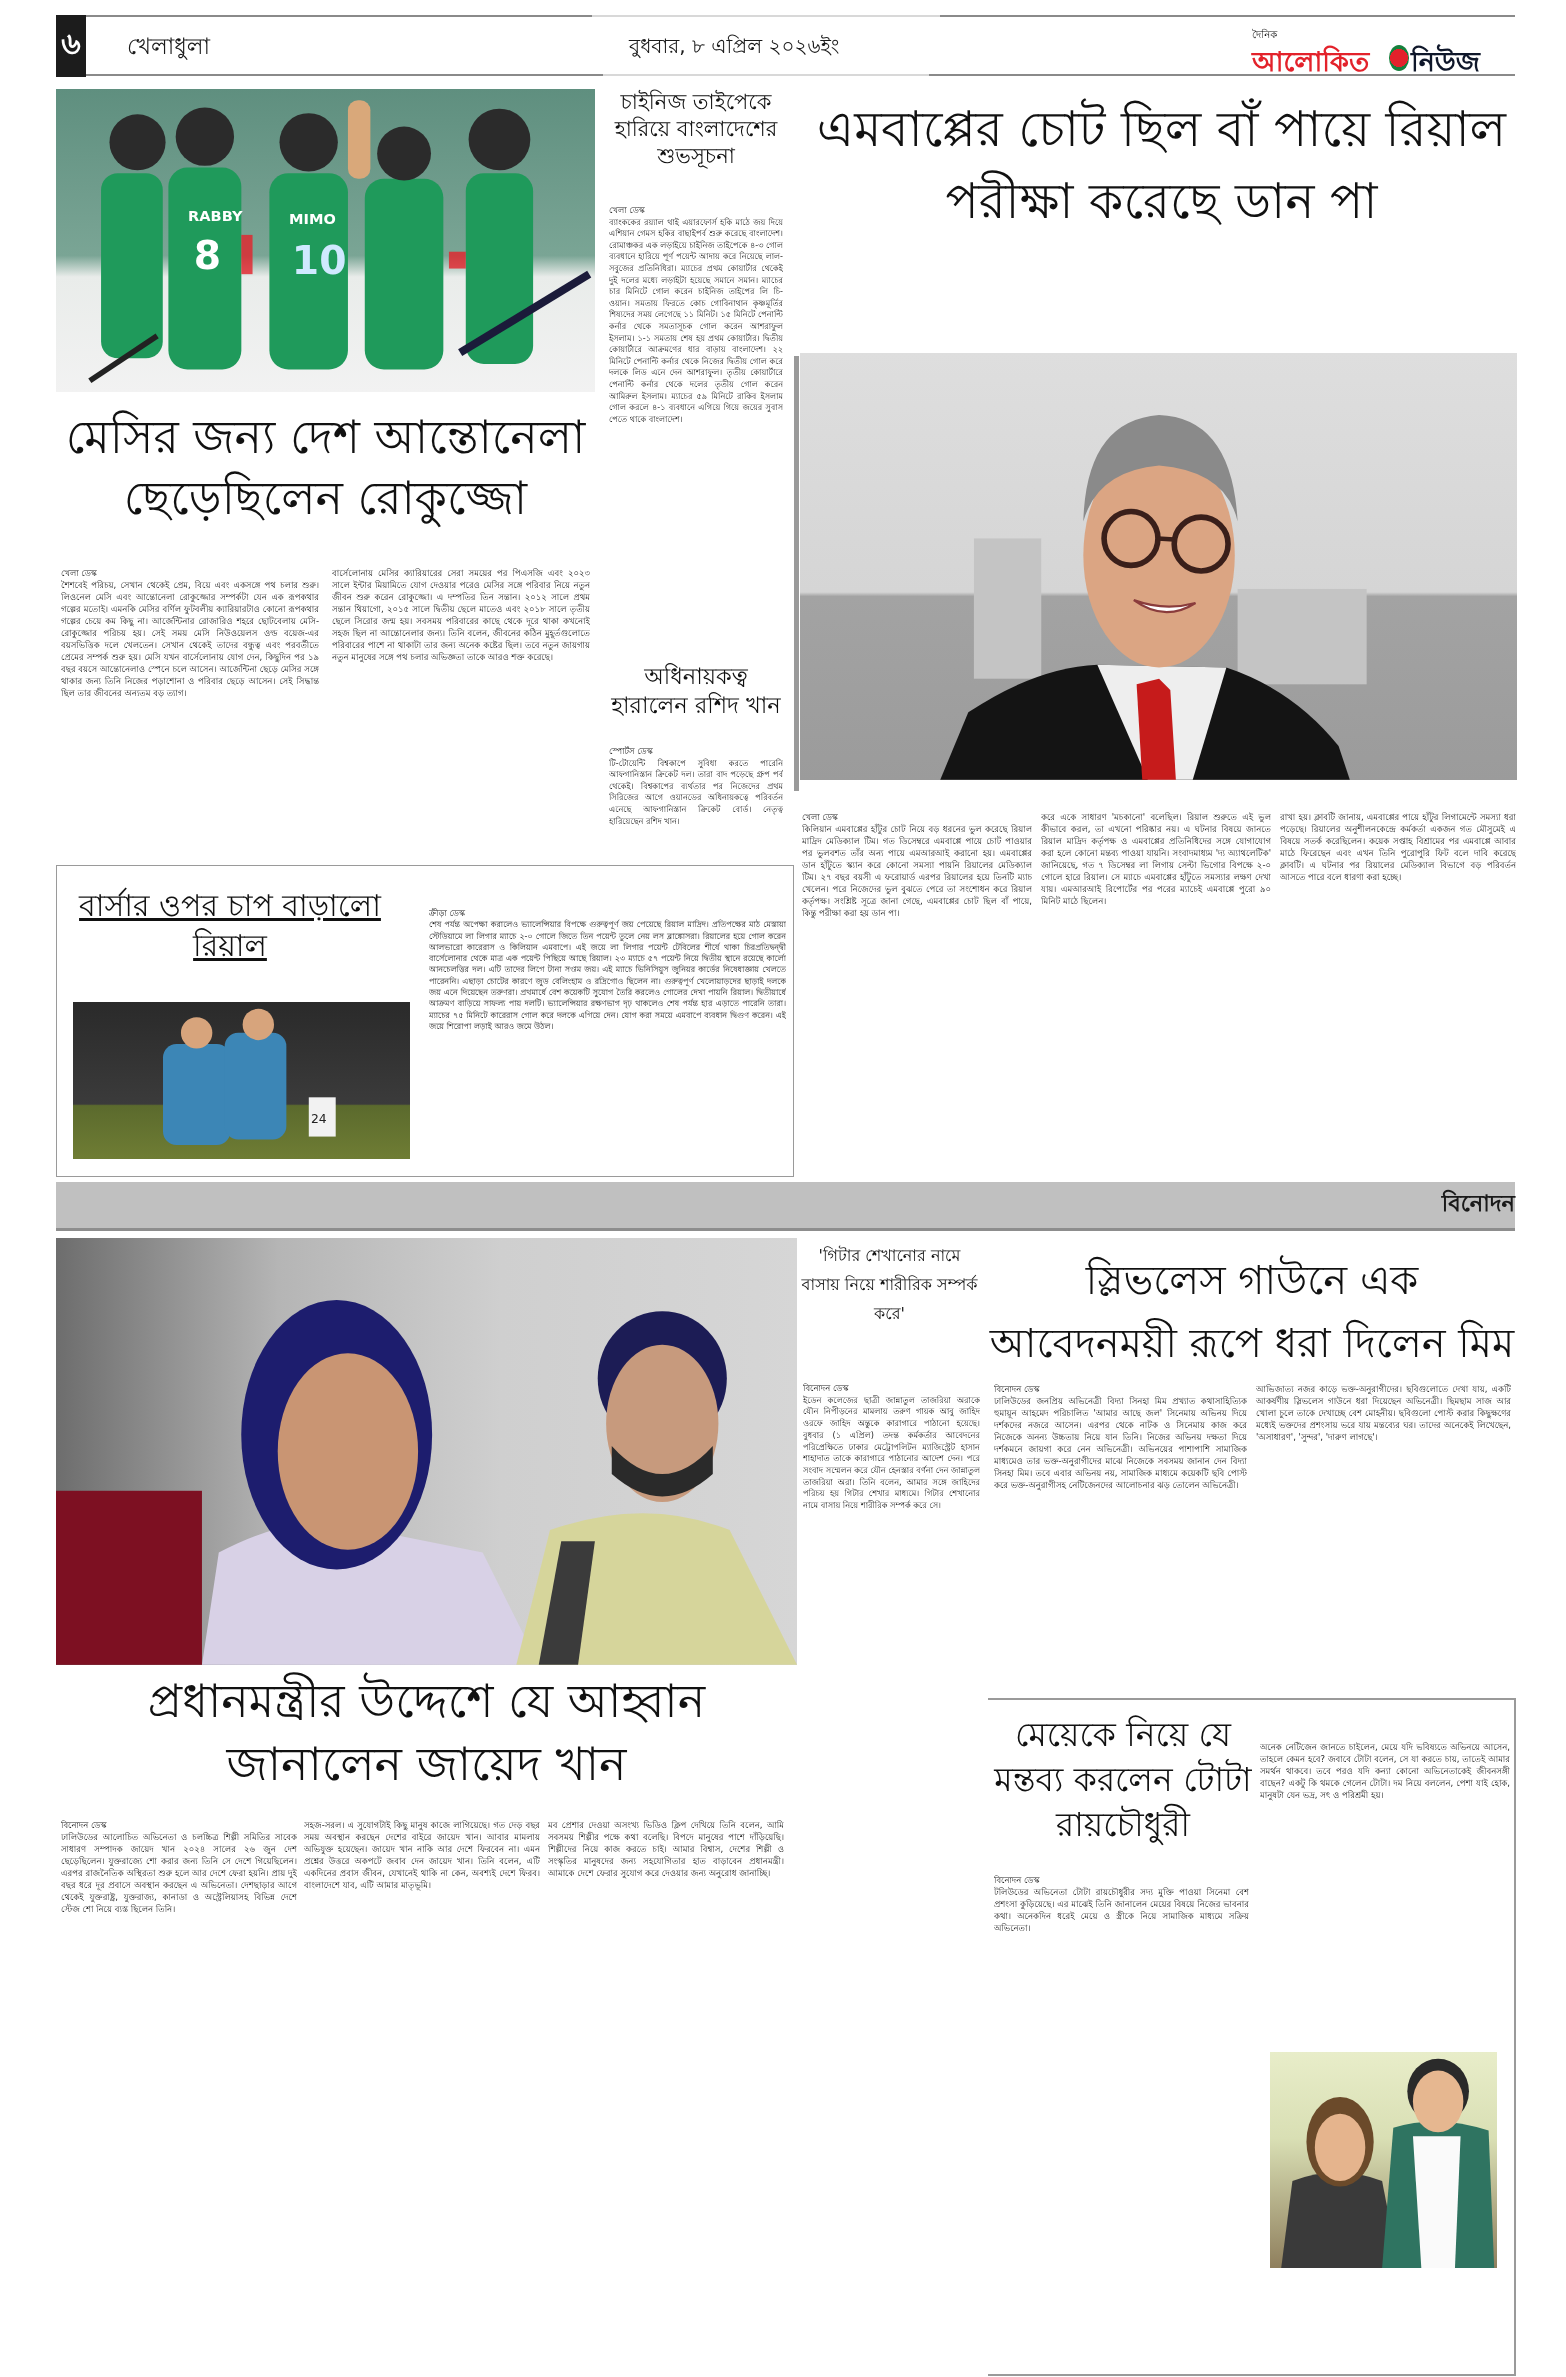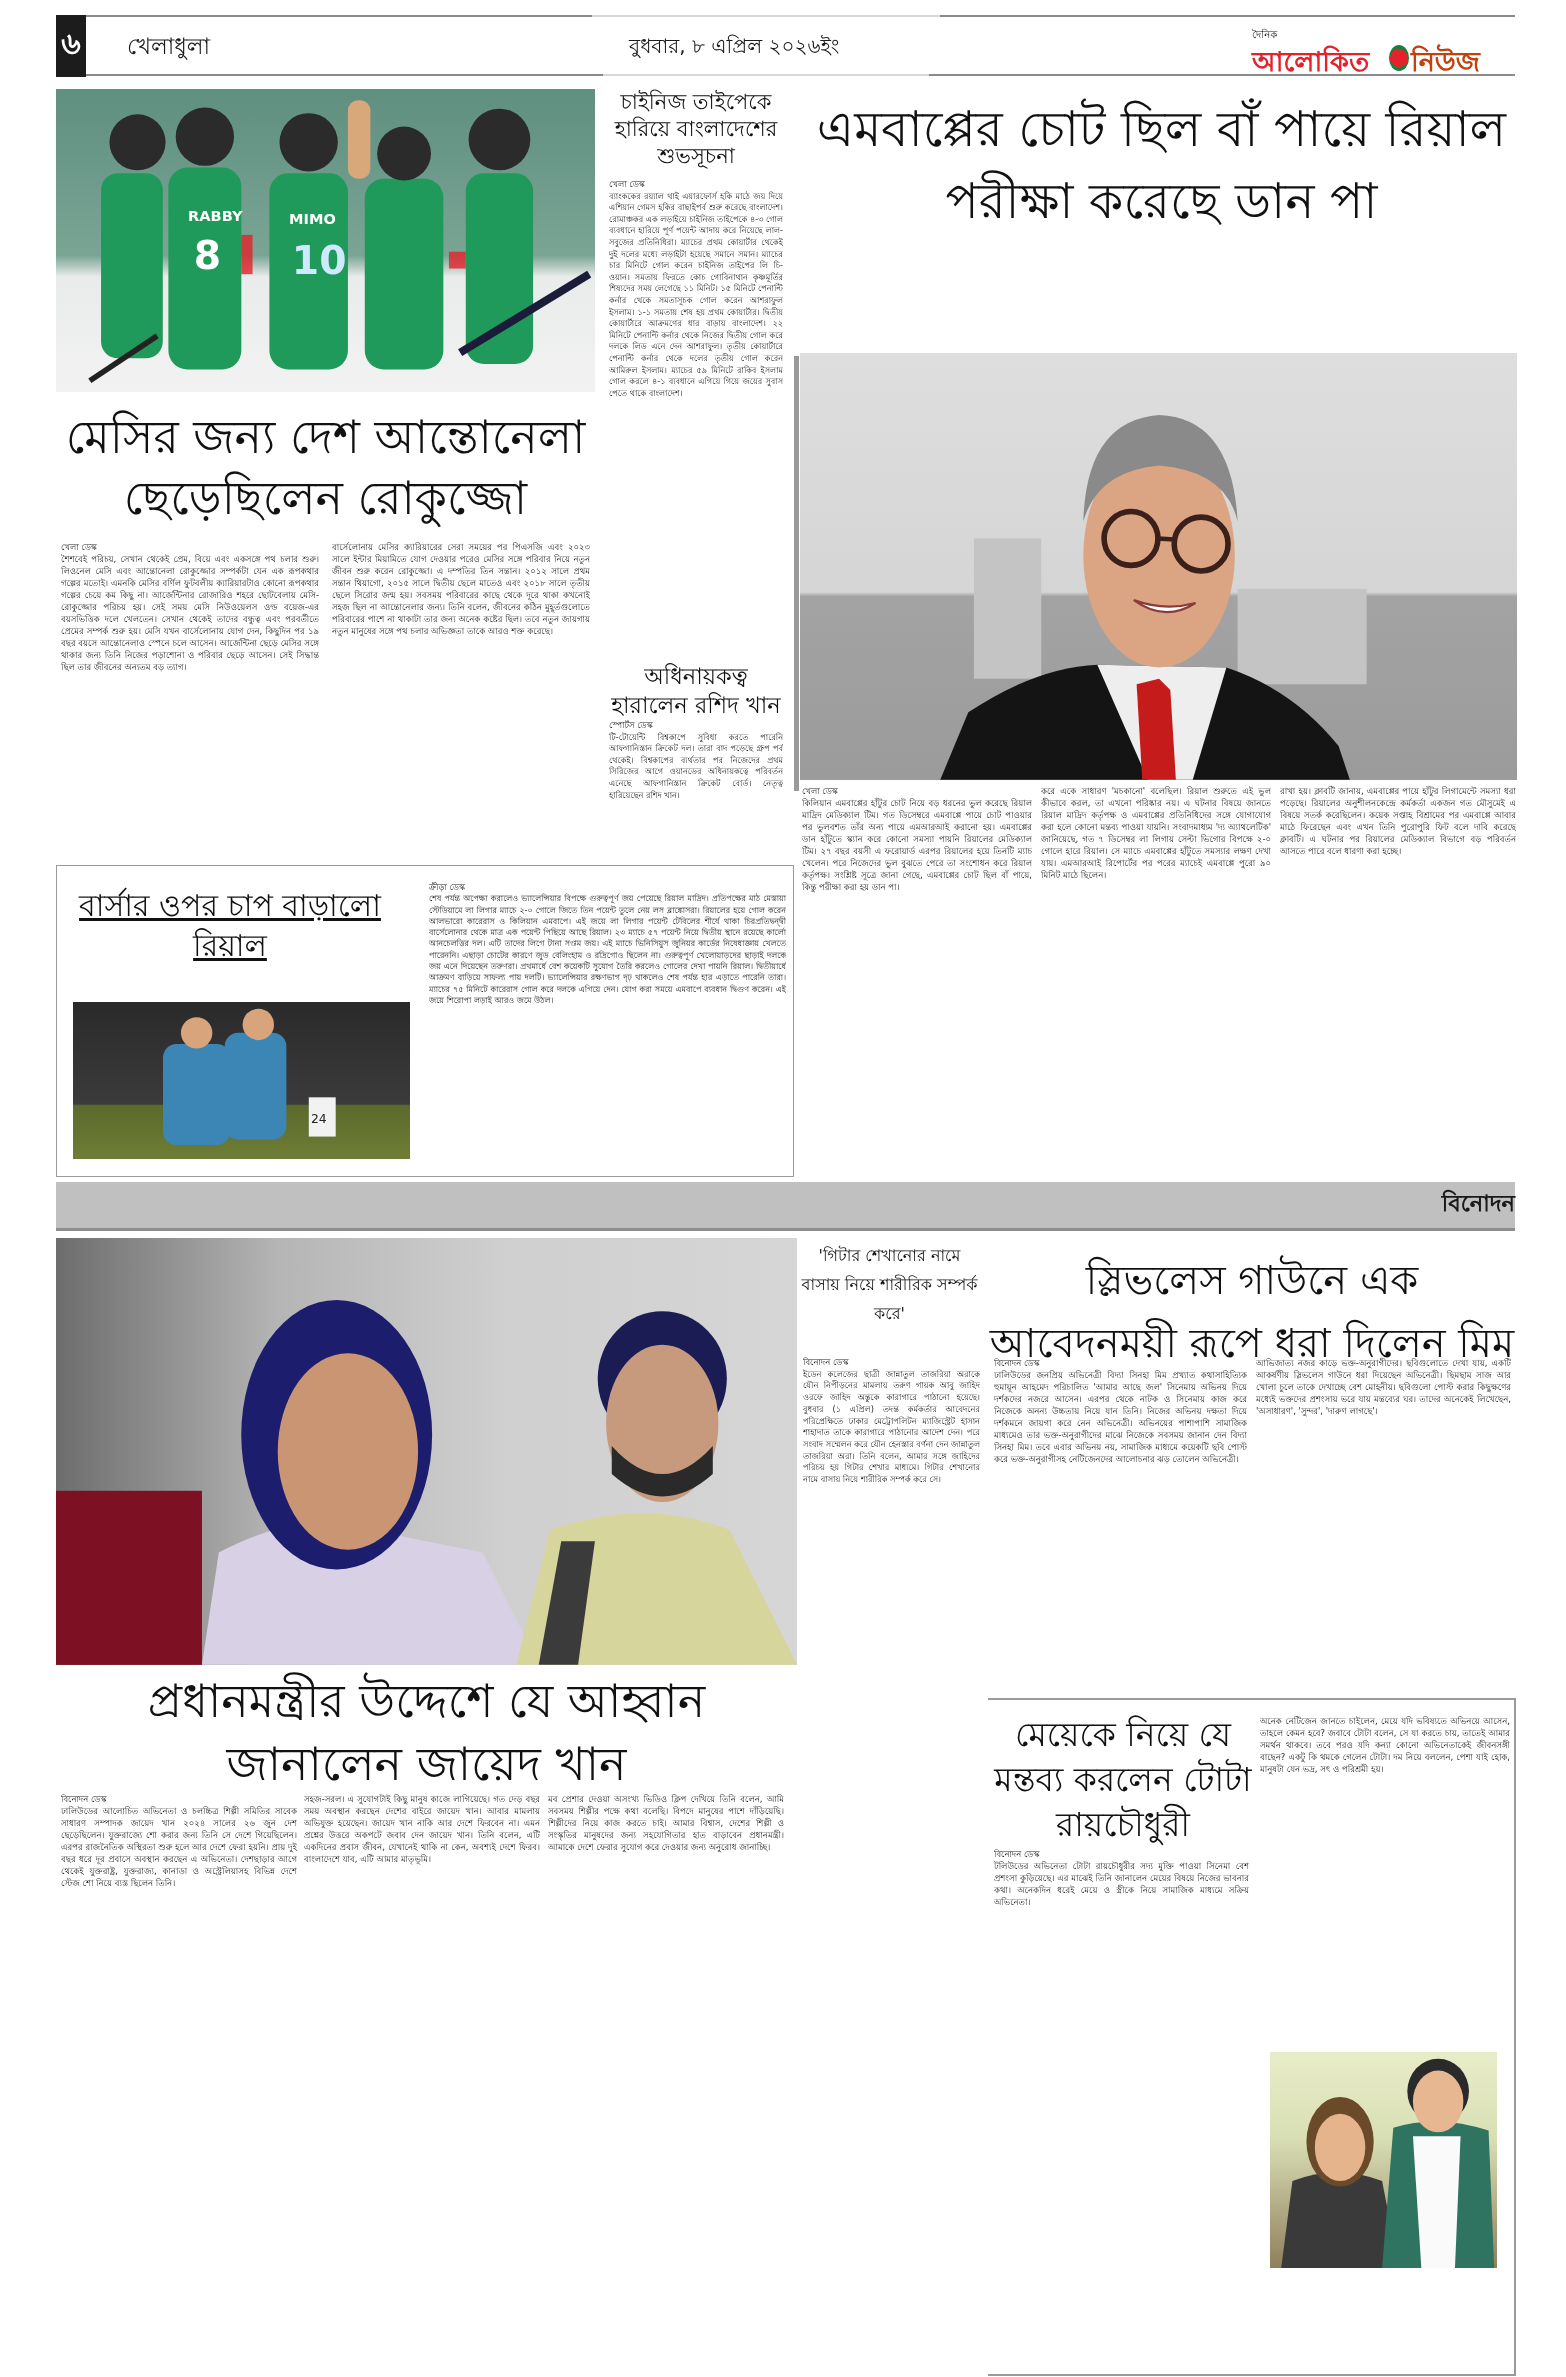--- a/index.html
+++ b/index.html
@@ -13,26 +13,26 @@
   .hdr-rule .lite { position: absolute; top: 0; height: 2.2px; background: #d8d8d8; }
   .page-no { position: absolute; left: 56px; top: 14.6px; width: 30px; height: 62px; background: #1c1c1c; color: #fff;
     font: bold 30px "DejaVu Sans", sans-serif; display: flex; align-items: center; justify-content: center; }
   .section-name { position: absolute; left: 127px; top: 29px; font-size: 22.5px; }
   .issue-date { position: absolute; left: 629px; top: 31px; font-size: 20px; }
   .logo { position: absolute; left: 1252px; top: 27px; width: 241px; height: 45px; }
   .logo .small { position: absolute; left: 0; top: 0; font-size: 10px; color: #111; }
   .logo .word1 { position: absolute; left: 0; top: 13.5px; font: bold 27px "DejaVu Sans", sans-serif; color: #e3222b; }
   .logo .dot { position: absolute; left: 137px; top: 18px; width: 20px; height: 26px; border-radius: 50%;
     background: radial-gradient(circle at 50% 50%, #e3222b 0 55%, #16803c 56% 100%); }
-  .logo .word2 { position: absolute; left: 159px; top: 13.5px; font: bold 27px "DejaVu Sans", sans-serif; color: #c2410c; }
+  .logo .word2 { position: absolute; left: 159px; top: 13.5px; font: bold 27px "DejaVu Sans", sans-serif; color: #0f172a; }
 
   
   .box-border { position: absolute; border: 1.7px solid #9a9a9a; }
   .headline { position: absolute; text-align: center; font-family: "DejaVu Serif", serif; font-weight: bold; line-height: 1.12; color: #111; }
-  .col { position: absolute; font-size: 8.5px; line-height: 12px; text-align: justify; color: #222; overflow: hidden; }
+  .col { position: absolute; font-size: 8.5px; line-height: 12px; text-align: justify; color: #222; overflow: hidden; margin-top: 26px; }
   .col .desk { display: block; font-size: 8.4px; color: #222; }
   .photo { position: absolute; overflow: hidden; text-align: right; }
   .sep-v { position: absolute; width: 1.7px; background: #9a9a9a; }
   .sep-h { position: absolute; height: 1.7px; background: #9a9a9a; }
   .gray-panel { position: absolute; background: #bfbfbf; }
   .section-band { position: absolute; left: 56px; top: 1182px; width: 1459px; height: 49px; background: #c0c0c0;
     border-bottom: 3.4px solid #8d8d8d; display: flex; align-items: center; justify-content: flex-end; }
   .section-band span { font-size: 22.5px; font-weight: bold; }
 </style>
 </head>

